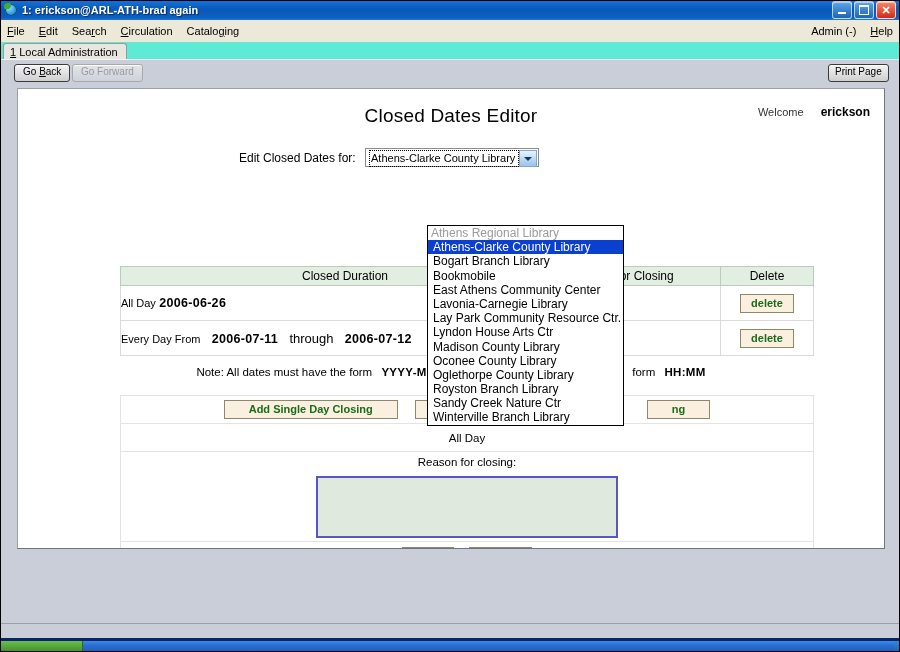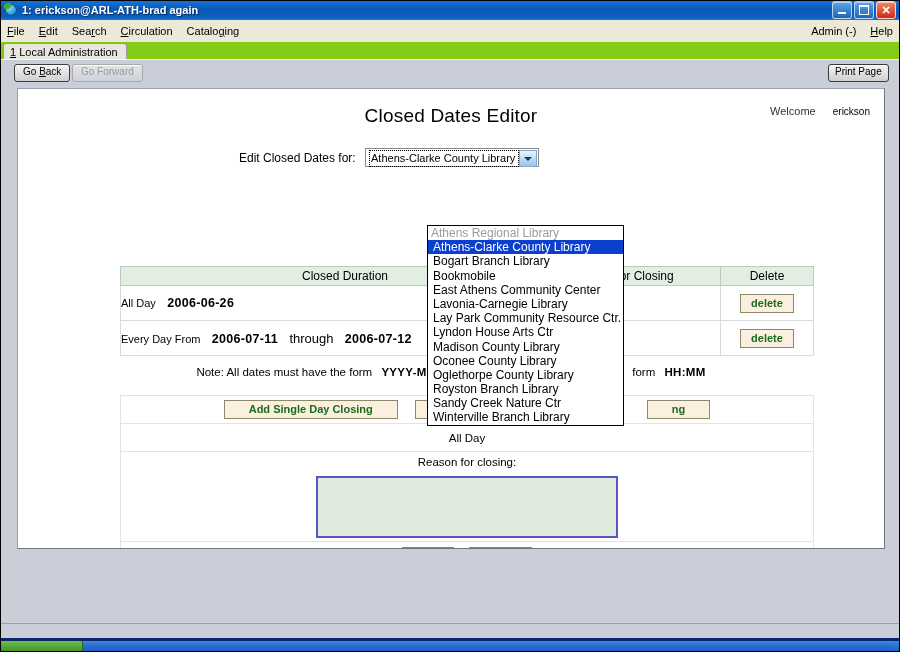--- a/index.html
+++ b/index.html
@@ -63,21 +63,21 @@
     border-bottom: 1px solid #d6d2c2;
     display: flex; align-items: center; font-size: 11px; color: #000;
   }
   .menu-item { padding: 2px 7px; white-space: nowrap; }
   .menu-item u { text-decoration: underline; }
   .menubar .right { margin-left: auto; display: flex; }
 
   
   .tabstrip {
     position: absolute; left: 0; top: 42px; width: 900px; height: 17px;
-    background: #84cc16; border-bottom: 1px solid #808080;
+    background: #5eead4; border-bottom: 1px solid #808080;
   }
   .tab {
     position: absolute; left: 3px; top: 1px; height: 16px;
     padding: 1px 8px 0 6px;
     background: #e8e6de;
     border: 1px solid #9a9a9a; border-bottom: none;
     border-radius: 3px 3px 0 0;
     font-size: 11px; line-height: 14px; color: #000; white-space: nowrap;
   }
 
@@ -109,21 +109,21 @@
     width: 866px; height: 459px;
     background: #fff;
     border: 1px solid #9aa0aa;
     border-right-color: #6f7680; border-bottom-color: #6f7680;
     overflow: hidden;
   }
   .welcome {
     position: absolute; right: 14px; top: 16px;
     font-size: 11px; color: #333; white-space: nowrap;
   }
-  .welcome .user { font-weight: normal; color: #000; margin-left: 14px; font-size: 10px; }
+  .welcome .user { font-weight: bold; color: #000; margin-left: 14px; font-size: 12px; }
 
   h1.page-title {
     position: absolute; left: 0; top: 16px; width: 866px;
     margin: 0; text-align: center;
     font-size: 19px; font-weight: normal; color: #000;
     letter-spacing: .2px;
   }
 
   .selector-row {
     position: absolute; left: 0; top: 59px; width: 742px;
@@ -323,21 +323,21 @@
           <tr>
             <th style="width:448px">Closed Duration</th>
             <th style="width:150px">for Closing</th>
             <th style="width:92px">Delete</th>
           </tr>
         </thead>
         <tbody>
           <tr>
             <td class="cell-dur">
               <span class="lbl-plain">All Day</span>
-              <span class="date-strong" style="margin-left:8px">2006-06-26</span>
+              <span class="date-strong" style="">2006-06-26</span>
             </td>
             <td class="cell-reason">liday</td>
             <td class="cell-del">
               <span class="btn-form btn-delete">delete</span>
             </td>
           </tr>
           <tr>
             <td class="cell-dur">
               <span class="lbl-plain">Every Day From</span>
               <span class="date-strong" style="margin-left:8px">2006-07-11</span>

